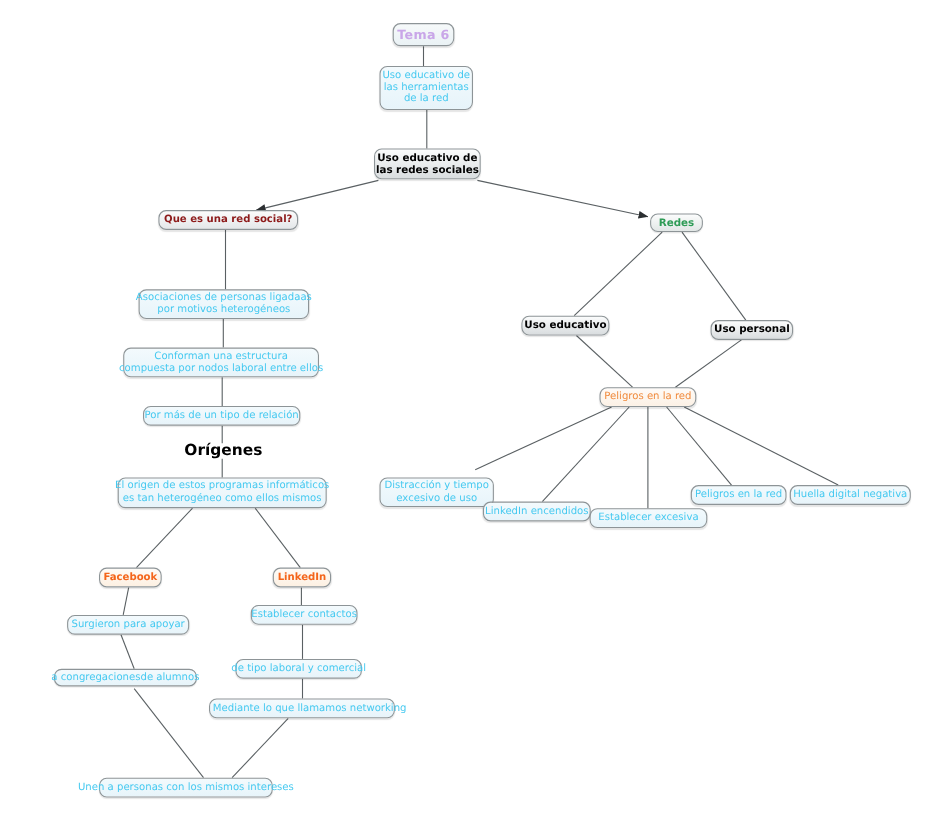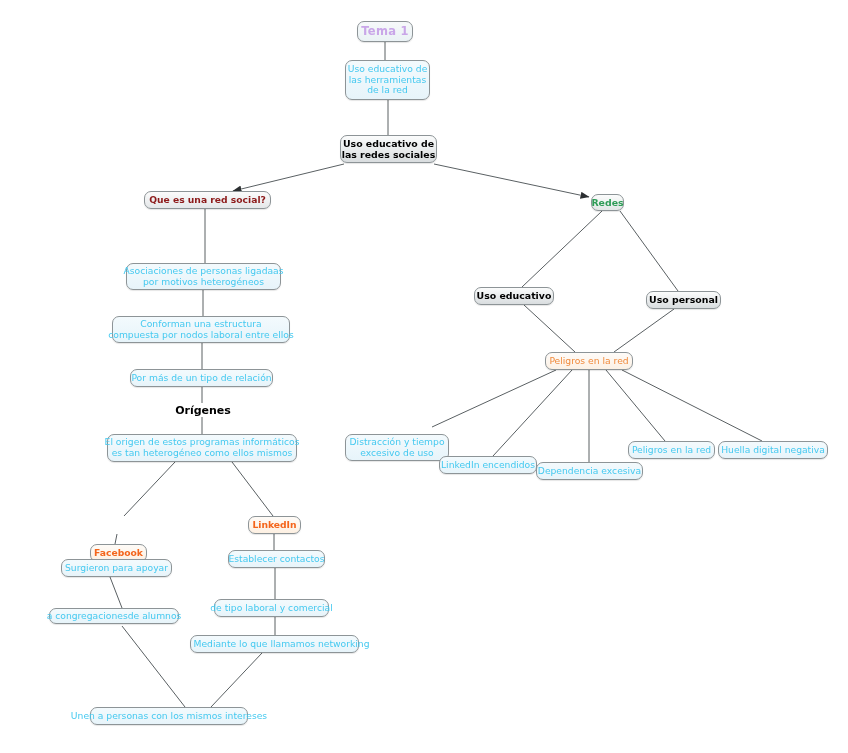--- a/index.html
+++ b/index.html
@@ -84,21 +84,21 @@
   .n-orange {
     background: linear-gradient(to bottom, #fefbf8 0%, #fcf1e5 100%);
     color: #f08a3c;
     font-weight: normal;
     font-size: 9.2px;
   }
   .label-plain {
     position: absolute;
     color: #000000;
     font-weight: bold;
-    font-size: 11px;
+    font-size: 14px;
     text-align: center;
     white-space: pre;
     display: flex;
     align-items: center;
     justify-content: center;
   }
 </style>
 </head>
 <body>
 
@@ -133,47 +133,47 @@
         <line x1="524" y1="305" x2="575" y2="352" stroke="#5a6063" stroke-width="1"></line>
         <line x1="674" y1="309" x2="614" y2="352" stroke="#5a6063" stroke-width="1"></line>
         <line x1="556" y1="370" x2="432" y2="427" stroke="#5a6063" stroke-width="1"></line>
         <line x1="572" y1="370" x2="493" y2="456" stroke="#5a6063" stroke-width="1"></line>
         <line x1="589" y1="370" x2="589" y2="462" stroke="#5a6063" stroke-width="1"></line>
         <line x1="606" y1="370" x2="665" y2="441" stroke="#5a6063" stroke-width="1"></line>
         <line x1="622" y1="370" x2="762" y2="441" stroke="#5a6063" stroke-width="1"></line>
       </g>
   </svg>
   <div id="node-layer">
-      <div class="node n-tema" style="left: 357px; top: 21px; width: 56px; height: 21px;">Tema 1</div>
+      <div class="node n-tema" style="left: 357px; top: 21px; width: 56px; height: 21px;">Tema 6</div>
       <div class="node n-cyan" style="left: 345px; top: 60px; width: 85px; height: 40px;">Uso educativo de
 las herramientas
 de la red</div>
       <div class="node n-gray" style="left: 340px; top: 135px; width: 97px; height: 28px;">Uso educativo de
 las redes sociales</div>
       <div class="node n-red" style="left: 144px; top: 191px; width: 127px; height: 18px;">Que es una red social?</div>
-      <div class="node n-green" style="left: 591px; top: 194px; width: 33px; height: 17px;">Redes</div>
+      <div class="node n-green" style="left: 591px; top: 194px; width: 48px; height: 17px;">Redes</div>
       <div class="node n-cyan" style="left: 126px; top: 263px; width: 155px; height: 27px;">Asociaciones de personas ligadaas
 por motivos heterogéneos</div>
       <div class="node n-cyan" style="left: 112px; top: 316px; width: 178px; height: 27px;">Conforman una estructura
 compuesta por nodos laboral entre ellos</div>
       <div class="node n-cyan" style="left: 130px; top: 369px; width: 143px; height: 18px;">Por más de un tipo de relación</div>
       <div class="label-plain" style="left: 175px; top: 403px; width: 56px; height: 14px;">Orígenes</div>
       <div class="node n-cyan" style="left: 107px; top: 434px; width: 190px; height: 28px;">El origen de estos programas informáticos
 es tan heterogéneo como ellos mismos</div>
-      <div class="node n-orangeb" style="left: 90px; top: 516px; width: 57px; height: 18px; margin-top: 28px;">Facebook</div>
+      <div class="node n-orangeb" style="left: 90px; top: 516px; width: 57px; height: 18px;">Facebook</div>
       <div class="node n-orangeb" style="left: 248px; top: 516px; width: 53px; height: 18px;">LinkedIn</div>
       <div class="node n-cyan" style="left: 61px; top: 559px; width: 111px; height: 18px;">Surgieron para apoyar</div>
       <div class="node n-cyan" style="left: 228px; top: 550px; width: 97px; height: 18px;">Establecer contactos</div>
       <div class="node n-cyan" style="left: 49px; top: 608px; width: 130px; height: 16px;">a congregacionesde alumnos</div>
       <div class="node n-cyan" style="left: 214px; top: 599px; width: 115px; height: 18px;">de tipo laboral y comercial</div>
       <div class="node n-cyan" style="left: 190px; top: 635px; width: 169px; height: 18px; padding-left: 21px;">Mediante lo que llamamos networking</div>
       <div class="node n-cyan" style="left: 90px; top: 707px; width: 158px; height: 18px;">Unen a personas con los mismos intereses</div>
       <div class="node n-gray" style="left: 474px; top: 287px; width: 80px; height: 18px;">Uso educativo</div>
       <div class="node n-gray" style="left: 646px; top: 291px; width: 75px; height: 18px;">Uso personal</div>
       <div class="node n-orange" style="left: 545px; top: 352px; width: 88px; height: 18px;">Peligros en la red</div>
       <div class="node n-cyan" style="left: 345px; top: 434px; width: 104px; height: 27px;">Distracción y tiempo
 excesivo de uso</div>
       <div class="node n-cyan" style="left: 439px; top: 456px; width: 98px; height: 18px;">LinkedIn encendidos</div>
-      <div class="node n-cyan" style="left: 536px; top: 462px; width: 107px; height: 18px;">Dependencia excesiva</div>
+      <div class="node n-cyan" style="left: 536px; top: 462px; width: 107px; height: 18px;">Establecer excesiva</div>
       <div class="node n-cyan" style="left: 628px; top: 441px; width: 87px; height: 18px;">Peligros en la red</div>
       <div class="node n-cyan" style="left: 718px; top: 441px; width: 110px; height: 18px;">Huella digital negativa</div>
     </div>
 </div>
 
 </body></html>

